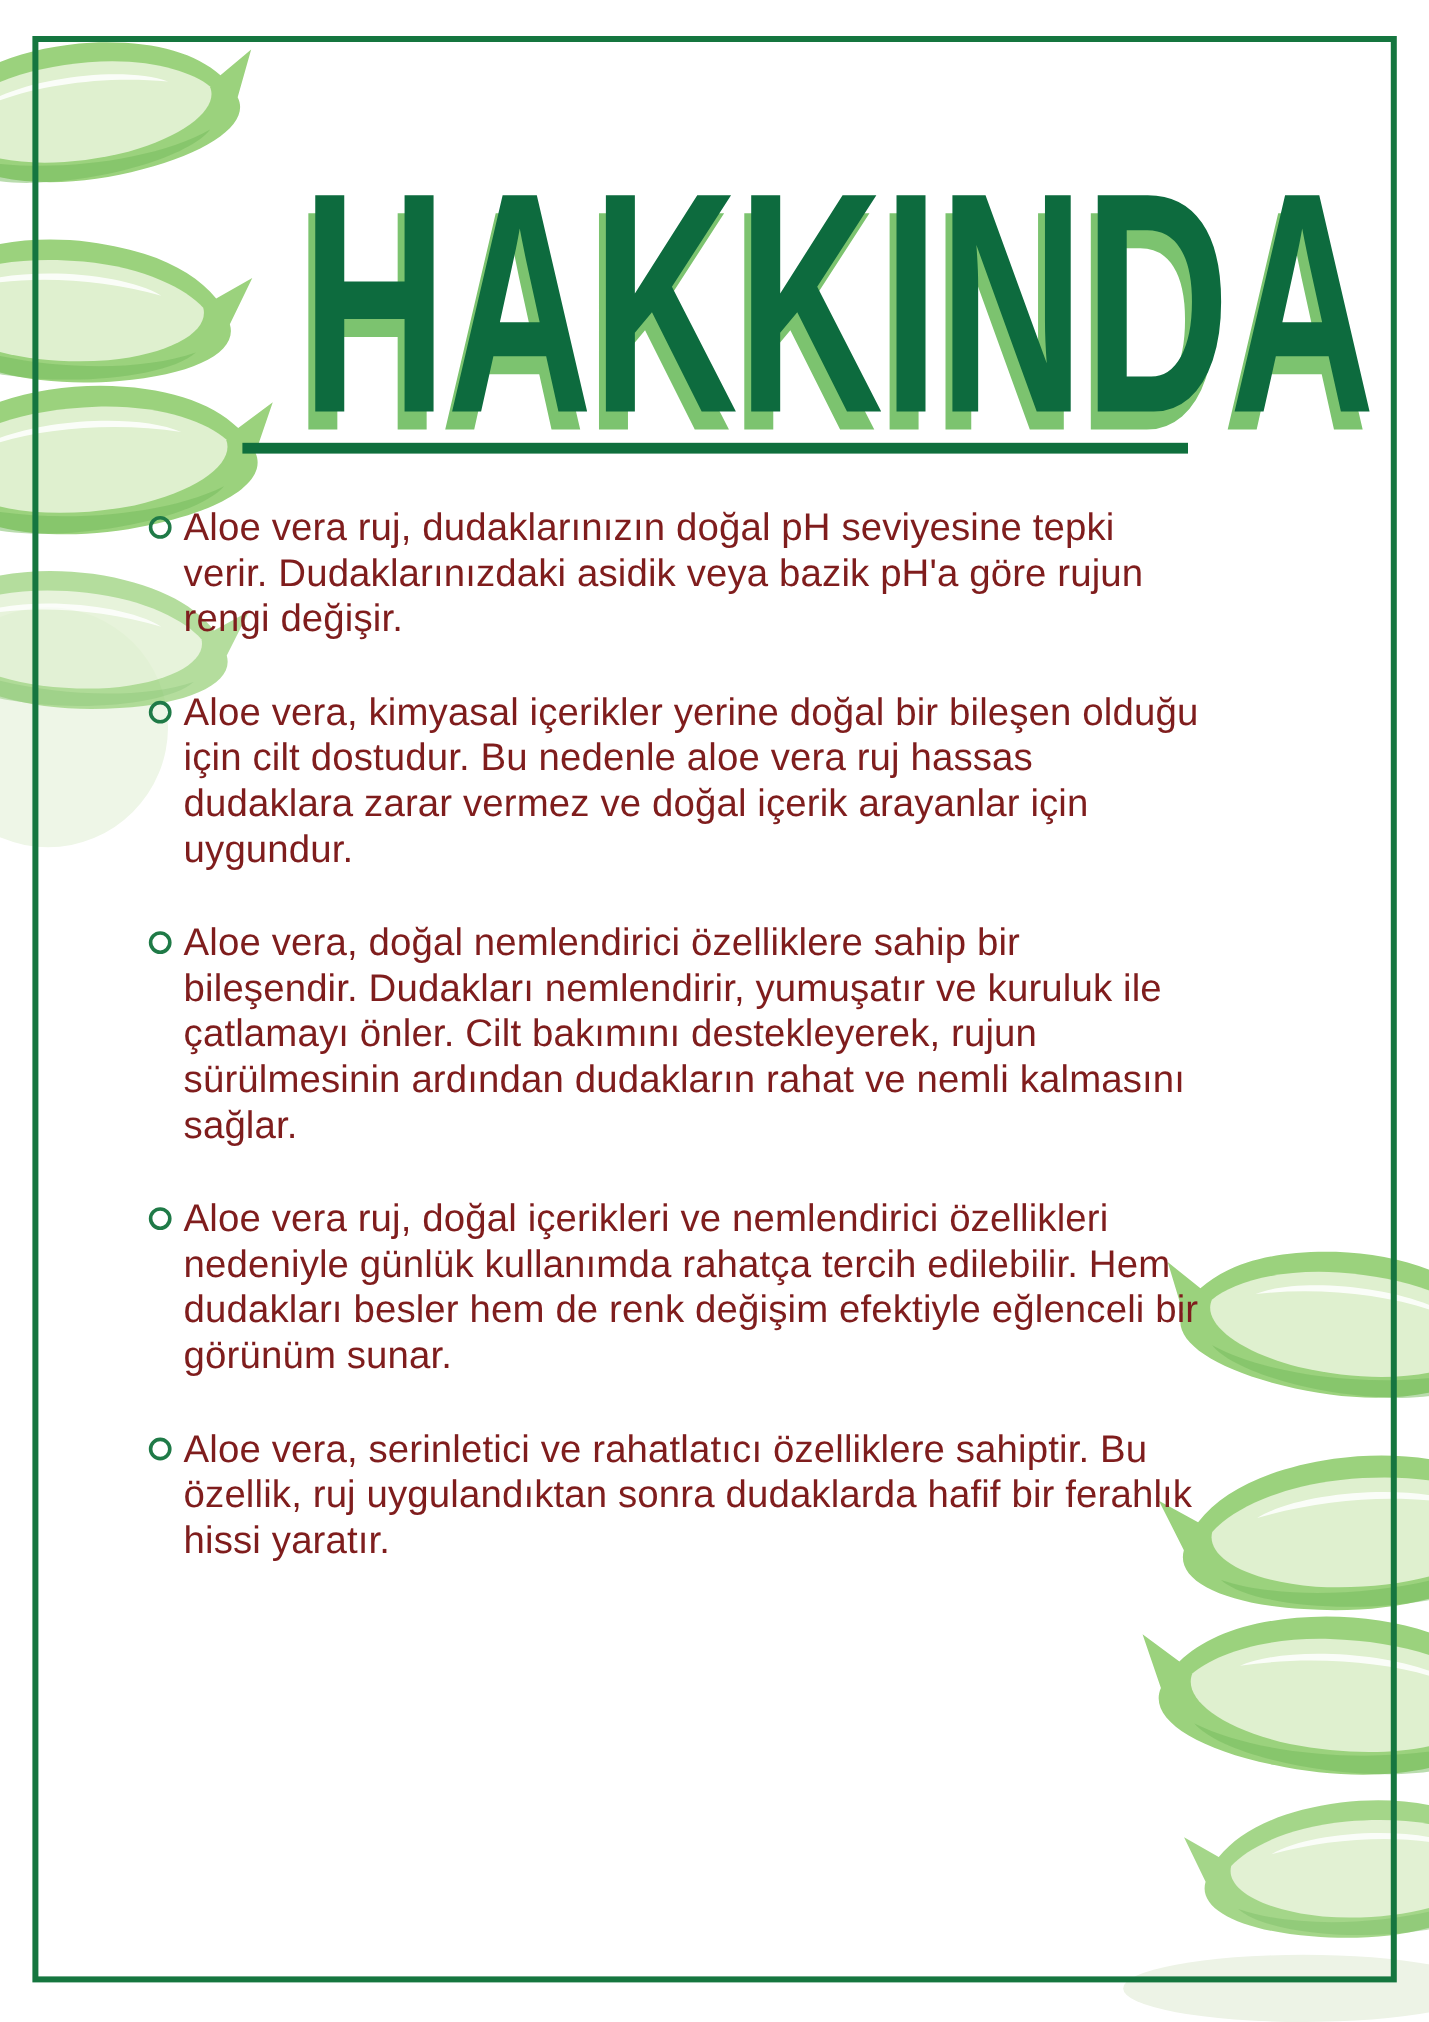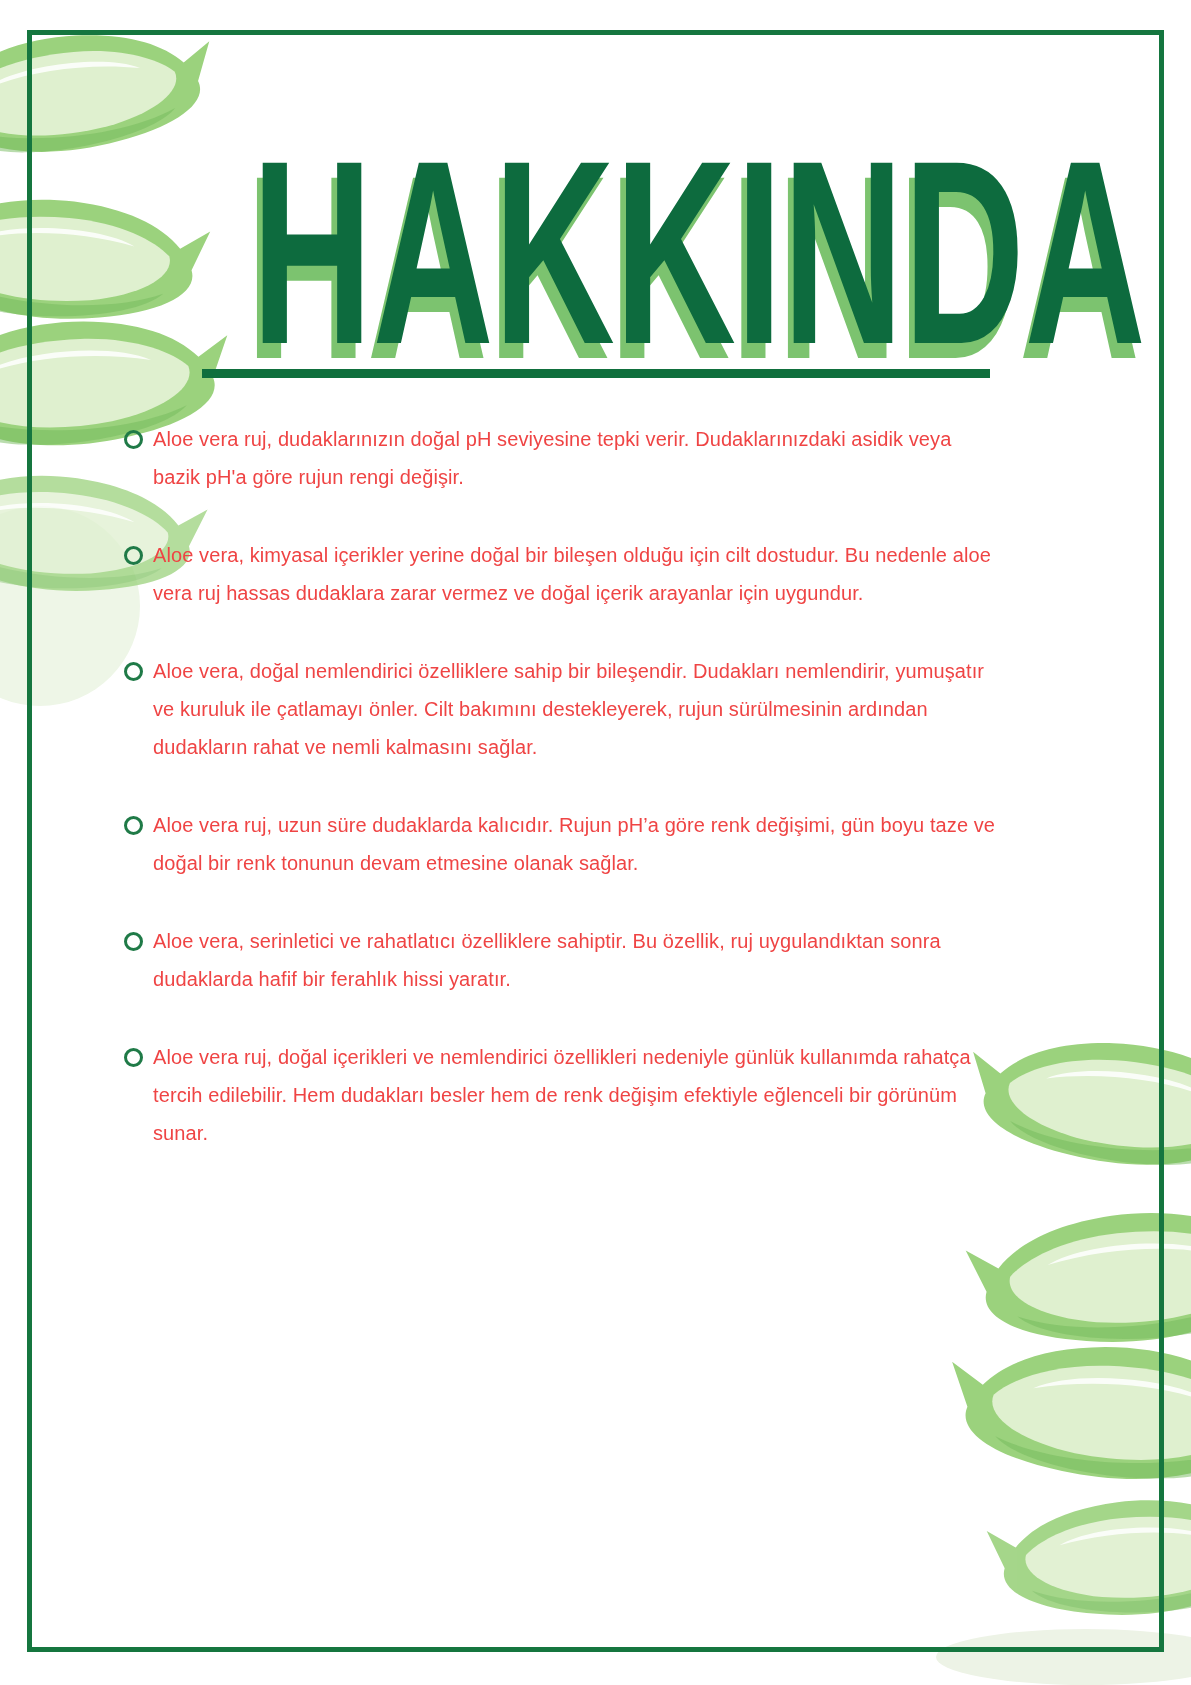--- a/index.html
+++ b/index.html
@@ -48,23 +48,23 @@
   
   .bullets {
     position:absolute; left:124px; top:420px; width:880px;
     margin:0; padding:0; list-style:none;
     z-index:4;
   }
   .bullets li {
     position:relative;
     padding-left:29px;
     margin-bottom:40px;
-    font-size:20px;
+    font-size:32px;
     line-height:38px;
-    color:#ef4444;
+    color:#7f1d1d;
     letter-spacing:0.1px;
   }
   .marker {
     position:absolute; left:0; top:10px;
     width:13px; height:13px;
     border:3px solid #1f7a47;
     border-radius:50%;
     background:transparent;
     box-sizing:content-box;
   }
@@ -115,25 +115,21 @@
     <li>
       <span class="marker"></span>
       <span>Aloe vera, kimyasal içerikler yerine doğal bir bileşen olduğu için cilt dostudur. Bu nedenle aloe vera ruj hassas dudaklara zarar vermez ve doğal içerik arayanlar için uygundur.</span>
     </li>
     <li>
       <span class="marker"></span>
       <span>Aloe vera, doğal nemlendirici özelliklere sahip bir bileşendir. Dudakları nemlendirir, yumuşatır ve kuruluk ile çatlamayı önler. Cilt bakımını destekleyerek, rujun sürülmesinin ardından dudakların rahat ve nemli kalmasını sağlar.</span>
     </li>
     <li>
       <span class="marker"></span>
-      <span>Aloe vera ruj, uzun süre dudaklarda kalıcıdır. Rujun pH’a göre renk değişimi, gün boyu taze ve doğal bir renk tonunun devam etmesine olanak sağlar.</span>
+      <span>Aloe vera ruj, doğal içerikleri ve nemlendirici özellikleri nedeniyle günlük kullanımda rahatça tercih edilebilir. Hem dudakları besler hem de renk değişim efektiyle eğlenceli bir görünüm sunar.</span>
     </li>
     <li>
       <span class="marker"></span>
       <span>Aloe vera, serinletici ve rahatlatıcı özelliklere sahiptir. Bu özellik, ruj uygulandıktan sonra dudaklarda hafif bir ferahlık hissi yaratır.</span>
-    </li>
-    <li>
-      <span class="marker"></span>
-      <span>Aloe vera ruj, doğal içerikleri ve nemlendirici özellikleri nedeniyle günlük kullanımda rahatça tercih edilebilir. Hem dudakları besler hem de renk değişim efektiyle eğlenceli bir görünüm sunar.</span>
     </li>
   </ul>
 
 </div>
 
 </body></html>

